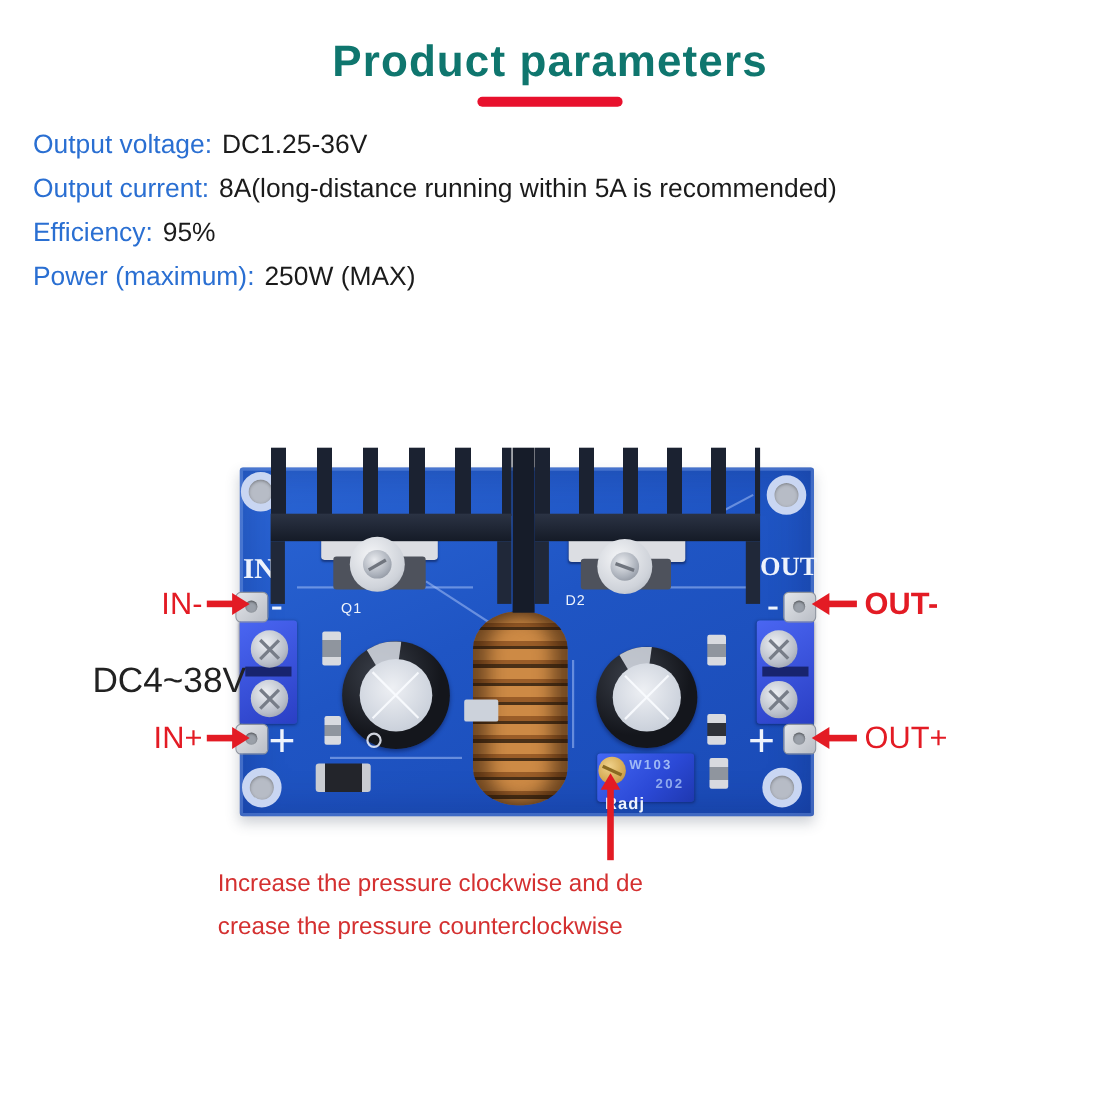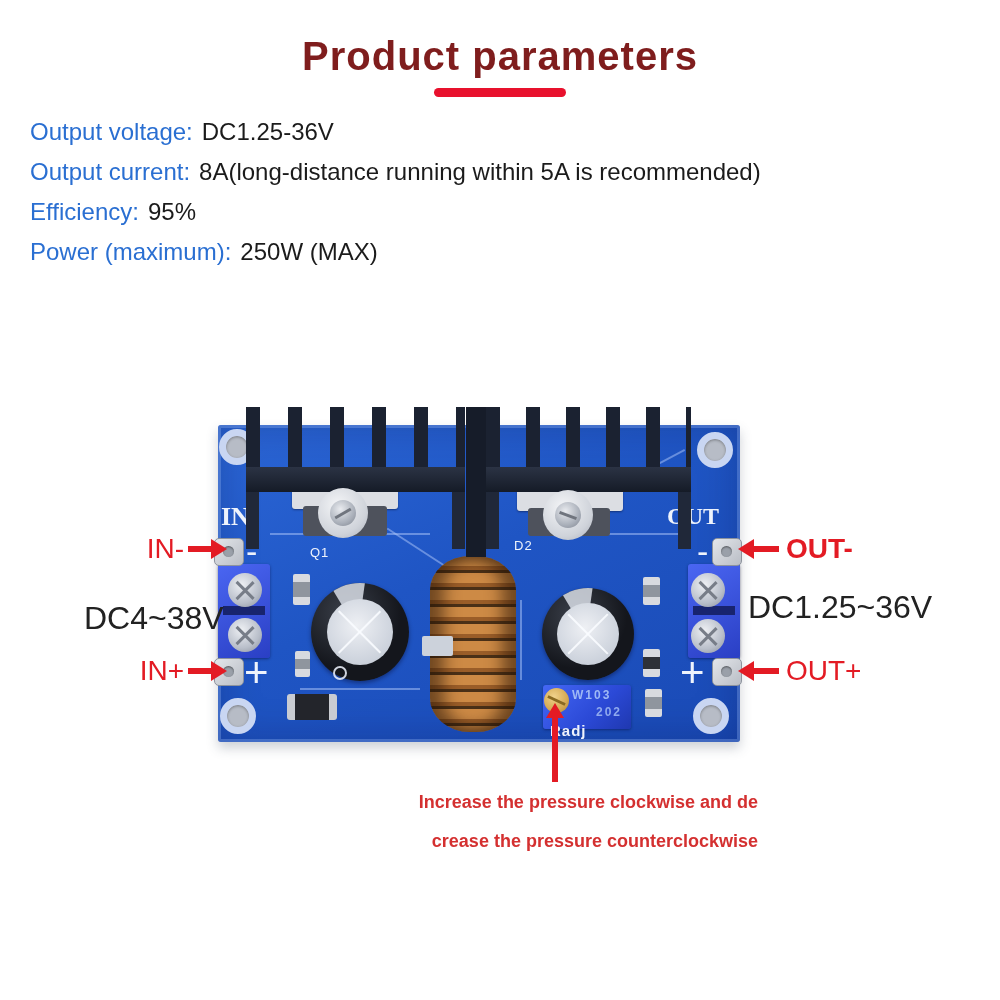--- a/index.html
+++ b/index.html
@@ -2,21 +2,21 @@
 <html><head>
 <meta charset="utf-8">
 <style>
   html,body{margin:0;padding:0;background:#ffffff;}
   #canvas{position:relative;width:1000px;height:1000px;background:#ffffff;overflow:hidden;
           font-family:"Liberation Sans","DejaVu Sans",sans-serif;}
   .abs{position:absolute;}
 
   
   .page-title{left:0;right:0;top:34px;text-align:center;font-size:40px;font-weight:600;
-              letter-spacing:1px;color:#7f1d1d;}
+              letter-spacing:1px;color:#0f766e;}
   .title-underline{left:434px;top:88px;width:132px;height:9px;border-radius:5px;background:#e8112d;}
 
   
   .params{left:30px;top:112px;list-style:none;margin:0;padding:0;font-size:24px;}
   .params li{height:40px;line-height:40px;white-space:nowrap;}
   .p-label{color:#2a6fd2;}
   .p-value{color:#1b1b1b;margin-left:9px;}
 
   
   .pcb{left:218px;top:425px;width:522px;height:317px;border-radius:3px;
@@ -88,22 +88,22 @@
   .red-label{font-size:28px;color:#e31b24;line-height:30px;white-space:nowrap;}
   .range-label{font-size:32px;color:#222222;line-height:34px;white-space:nowrap;}
   .h-line{height:6px;background:#e31b24;}
   .v-line{width:6px;background:#e31b24;}
   .head-right{width:0;height:0;border-top:10px solid transparent;border-bottom:10px solid transparent;
               border-left:16px solid #e31b24;}
   .head-left{width:0;height:0;border-top:10px solid transparent;border-bottom:10px solid transparent;
              border-right:16px solid #e31b24;}
   .head-up{width:0;height:0;border-left:9px solid transparent;border-right:9px solid transparent;
            border-bottom:15px solid #e31b24;}
-  .caption{left:198px;top:783px;width:560px;text-align:right;font-size:18px;line-height:39px;
-           color:#d43030;font-weight:bold;}
+  .caption{left:198px;top:783px;width:560px;text-align:left;font-size:22px;line-height:39px;
+           color:#d43030;}
 </style>
 </head>
 <body>
 
 <div id="canvas">
 
   <div class="abs page-title">Product parameters</div>
   <div class="abs title-underline"></div>
 
   <ul class="abs params">
@@ -121,21 +121,21 @@
   <div class="abs trace" style="left:520px;top:600px;width:2px;height:80px;"></div>
   <div class="abs trace" style="left:380px;top:552px;width:90px;height:2px;transform:rotate(33deg);"></div>
   <div class="abs trace" style="left:600px;top:470px;width:90px;height:2px;transform:rotate(-28deg);"></div>
 
   <div class="abs hole" style="left:219px;top:429px;"></div>
   <div class="abs hole" style="left:697px;top:432px;"></div>
   <div class="abs hole" style="left:220px;top:698px;"></div>
   <div class="abs hole" style="left:693px;top:698px;"></div>
 
   <div class="abs silk silk-serif" style="left:221px;top:502px;font-size:26px;">IN</div>
-  <div class="abs silk silk-serif" style="left:667px;top:503px;font-size:24px;">OUT</div>
+  <div class="abs silk silk-serif" style="left:691px;top:503px;font-size:24px;">OUT</div>
 
   <div class="abs tblock" style="left:218px;top:564px;">
     <div class="tb-div"></div>
   </div>
   <div class="abs tscrew" style="left:228px;top:573px;">
       <div class="xslot" style="transform:rotate(45deg);"></div>
       <div class="xslot" style="transform:rotate(-45deg);"></div>
     </div>
   <div class="abs tscrew" style="left:228px;top:618px;">
       <div class="xslot" style="transform:rotate(45deg);"></div>
@@ -240,21 +240,20 @@
   <div class="abs range-label" style="left:84px;top:589px;margin-top:12px;">DC4~38V</div>
 
   <div class="abs red-label" style="left:80px;top:656px;width:104px;text-align:right;">IN+</div>
   <div class="abs h-line" style="left:188px;top:668px;width:24px;"></div>
   <div class="abs head-right" style="left:211px;top:661px;"></div>
 
   <div class="abs head-left" style="left:738px;top:539px;"></div>
   <div class="abs h-line" style="left:753px;top:546px;width:26px;"></div>
   <div class="abs red-label" style="left:786px;top:534px;font-weight:bold;">OUT-</div>
 
-  <div class="abs range-label" style="left:748px;top:590px;">DC1.25~36V</div>
 
   <div class="abs head-left" style="left:738px;top:661px;"></div>
   <div class="abs h-line" style="left:753px;top:668px;width:26px;"></div>
   <div class="abs red-label" style="left:786px;top:656px;text-align:right;">OUT+</div>
 
   <div class="abs head-up" style="left:546px;top:703px;"></div>
   <div class="abs v-line" style="left:552px;top:716px;height:66px;"></div>
 
   <div class="abs caption">
     <div>Increase the pressure clockwise and de</div>

